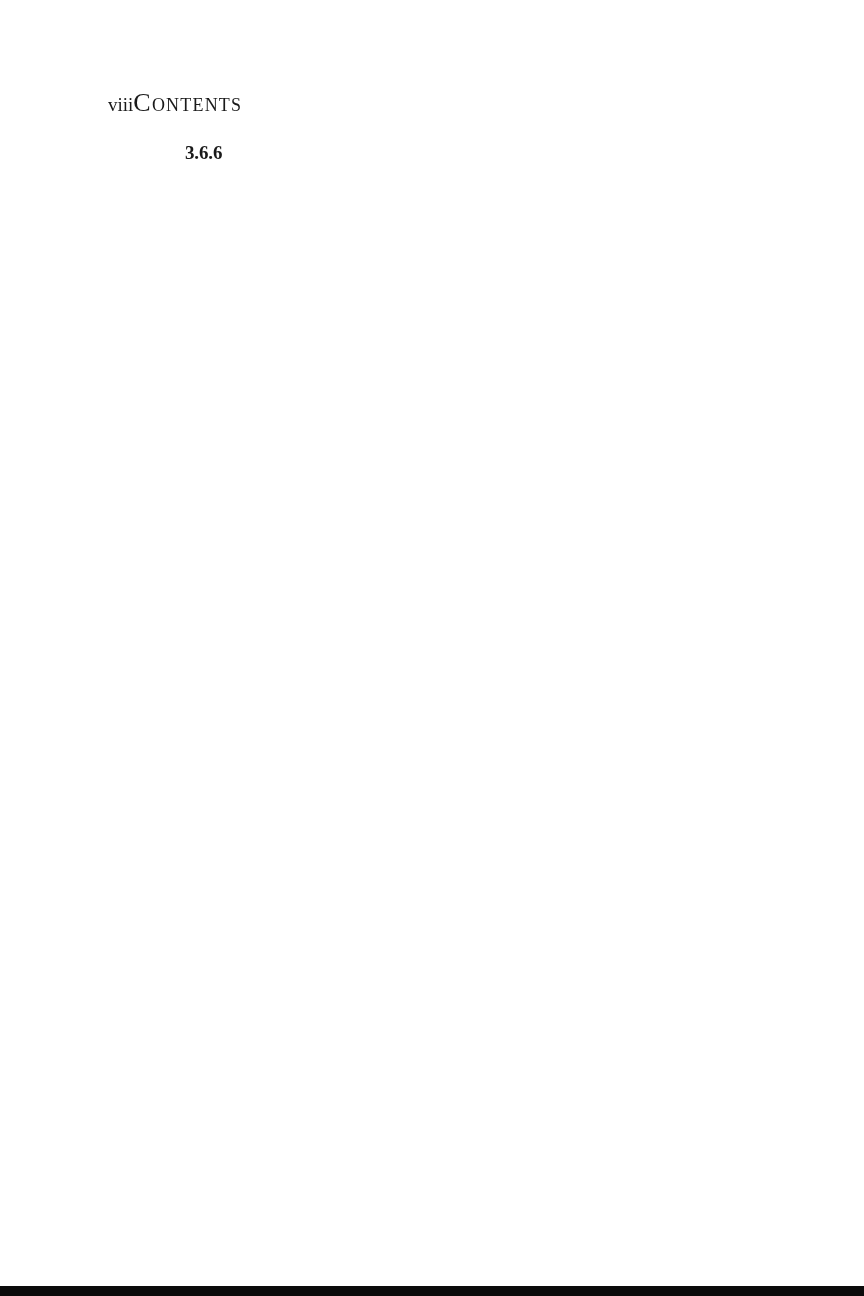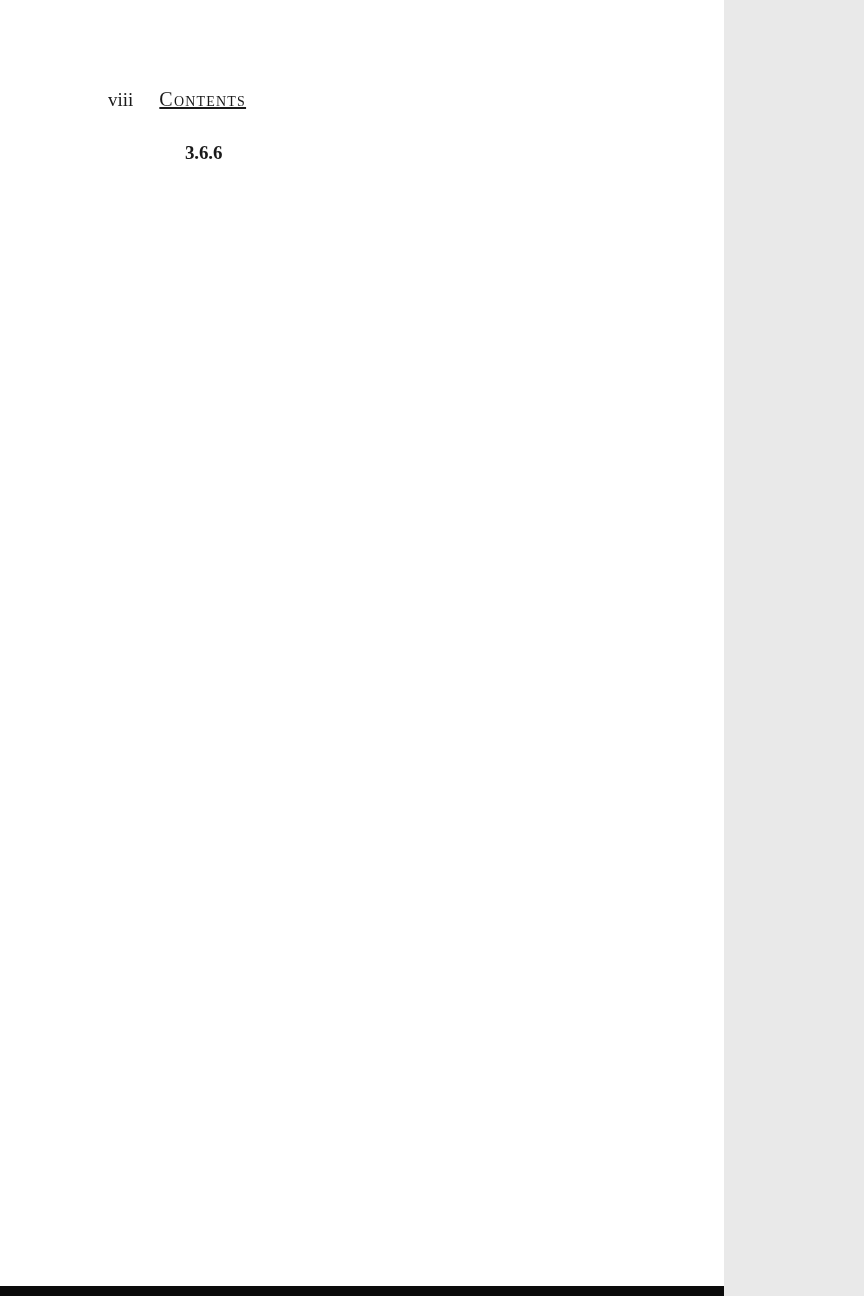--- a/index.html
+++ b/index.html
@@ -4,37 +4,35 @@
 <style>
   * { margin: 0; padding: 0; box-sizing: border-box; }
   html, body { background: #e9e9e9; }
   body {
     width: 864px; height: 1296px;
     font-family: "Liberation Serif", "DejaVu Serif", serif;
     color: #1a1a1a;
   }
   .page {
     position: relative;
-    width: 724px; height: 1296px;
+    width: 864px; height: 1296px;
     background: #ffffff;
     overflow: hidden;
   }
   .running-head {
     position: absolute;
     top: 88px; left: 108px;
     display: flex;
     align-items: baseline;
   }
   .folio { font-size: 19px; }
   .running-title {
-    margin-left: 26px;
     font-variant: small-caps;
-    font-size: 20px;
+    font-size: 26px;
     letter-spacing: 1.2px;
-    text-decoration: underline;
   }
   .toc {
     position: absolute;
     top: 140px; left: 108px;
     width: 650px;
   }
   .row {
     display: flex;
     align-items: flex-end;
     font-size: 19px;

